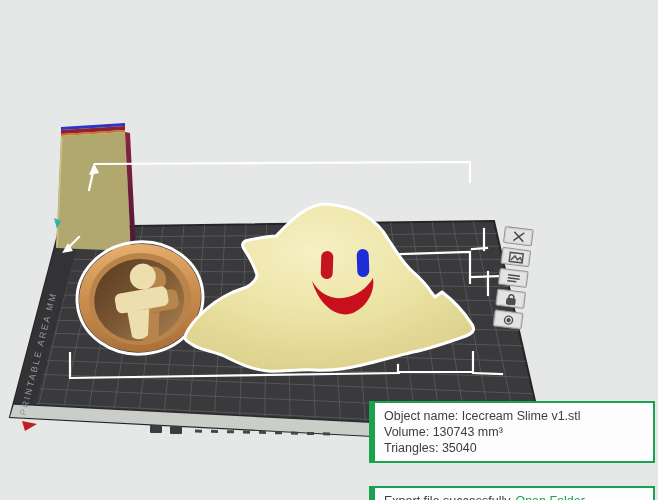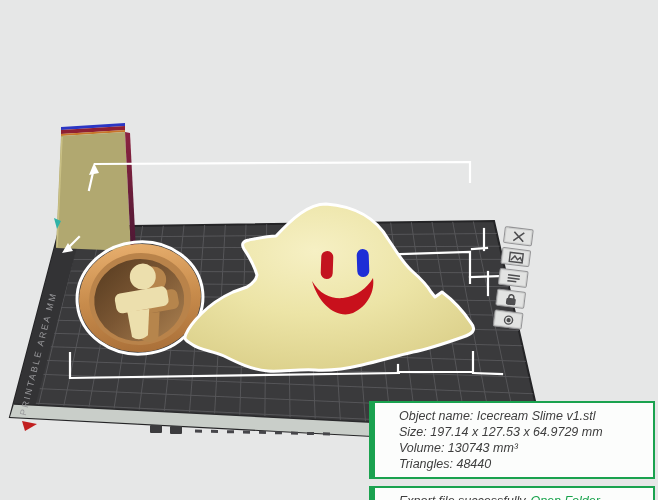--- a/index.html
+++ b/index.html
@@ -24,21 +24,21 @@
     width:27px;height:15px;margin-bottom:4px;
     background:#e2e3e2;border:1.5px solid #939395;border-radius:2px;
     display:flex;align-items:center;justify-content:center;
     box-shadow:inset 0 0 0 1px #cfd0cf;
   }
   .plate-icon svg{display:block;}
   
   .info-box{
     position:absolute;left:369px;width:286px;box-sizing:border-box;
     background:#fcfdfc;border:2px solid #1aa24f;border-left-width:6px;
-    padding:5px 24px;color:#3e3e3e;font-size:12.5px;line-height:16px;font-style:italic;
+    padding:5px 9px;color:#3e3e3e;font-size:12.5px;line-height:16px;
   }
   #object-info{top:401px;}
   #export-note{top:486px;height:60px;}
   .info-line{display:block;white-space:nowrap;}
   .note-link{color:#17a24b;cursor:pointer;margin-left:5px;}
 </style>
 </head>
 <body>
 
 <svg id="scene-svg" width="658" height="500" viewBox="0 0 658 500">
@@ -218,20 +218,19 @@
   <div class="plate-icon">
     <svg width="16" height="12" viewBox="0 0 16 12" stroke="#4e4e50" stroke-width="1.4" fill="none">
       <circle cx="8" cy="6" r="4"></circle>
         <circle cx="8" cy="6" r="1.4" fill="#4e4e50"></circle>
       </svg>
   </div>
 </div>
 
 <div class="info-box" id="object-info">
   <span class="info-line">Object name: Icecream Slime v1.stl</span>
-  <span class="info-line">Size: 197.14 x 127.53 x 64.9729 mm</span>
   <span class="info-line">Volume: 130743 mm³</span>
-  <span class="info-line">Triangles: 48440</span>
+  <span class="info-line">Triangles: 35040</span>
 </div>
 
 <div class="info-box" id="export-note">
   <span>Export file successfully</span><span class="note-link">Open Folder</span>
 </div>
 
 </body></html>

